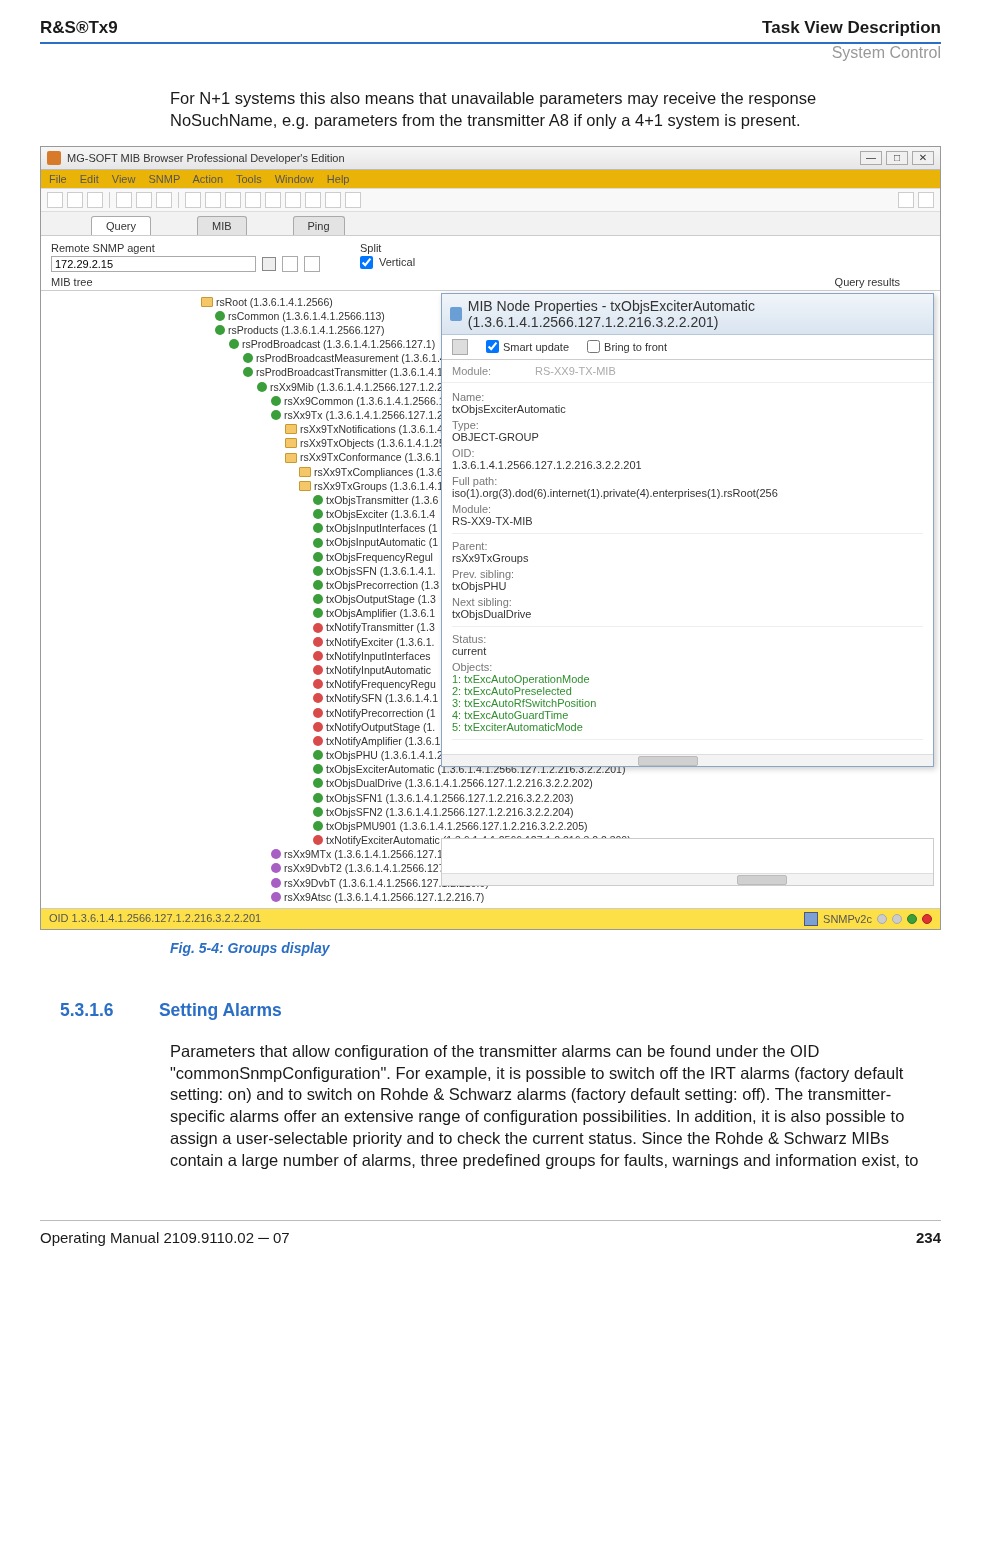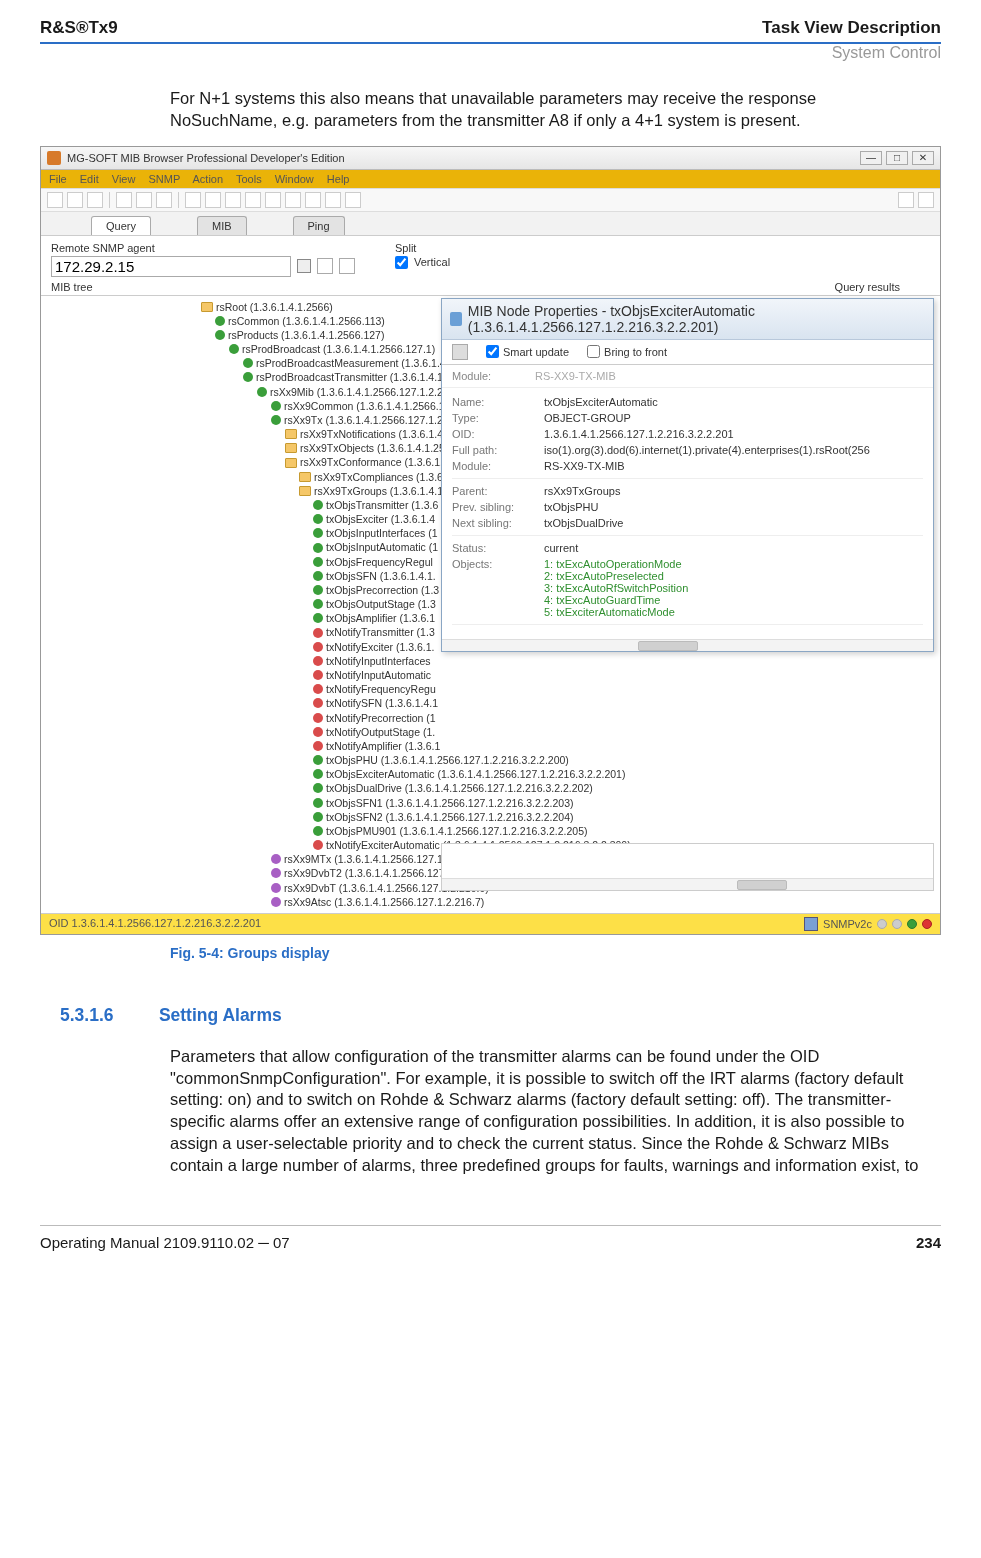--- a/index.html
+++ b/index.html
@@ -21,21 +21,21 @@
 .ss-toolbar { padding:3px 6px; border-bottom:1px solid #ddd; background:#f8f8f8; display:flex; gap:4px; align-items:center; }
 .ss-toolbar .tb { width:16px; height:16px; border:1px solid #ccc; background:#fff; display:inline-block; }
 .ss-toolbar .sep { width:1px; height:16px; background:#ccc; margin:0 2px; }
 .ss-toolbar .sp { flex:1; }
 .ss-tabs { display:flex; gap:0; padding:4px 6px 0 6px; background:#f2f2f2; border-bottom:1px solid #ccc; }
 .ss-tab { padding:3px 14px; border:1px solid #aaa; border-bottom:none; background:#e3e3e3; color:#333; margin-right:2px; border-radius:3px 3px 0 0;margin-left:44px; }
 .ss-tab.active { background:#fff; }
 .ss-querybar { display:flex; gap:40px; padding:6px 10px 2px 10px; font-size:11px; }
 .ss-querybar label { display:block; color:#333; }
 .ss-querybar .inp { display:flex; align-items:center; gap:6px; margin-top:2px; }
-.ss-querybar input[type=text] { width:240px; padding:1px 3px; border:1px solid #aaa; font-size:15px; }
+.ss-querybar input[type=text] { width:205px; padding:1px 3px; border:1px solid #aaa; font-size:11px; }
 .ss-querybar .drop { width:14px;height:14px;border:1px solid #888; background:#eee; }
 .ss-querybar .ic2 { width:16px;height:16px;border:1px solid #aaa; }
 .ss-mibtree-label { padding:2px 10px; color:#333; display:flex; }
 .ss-mibtree-label .qr { margin-left:auto; padding-right:30px; }
 .ss-main { display:flex; position:relative; border-top:1px solid #ccc; min-height:560px; }
 .tree { padding:4px 4px 4px 160px; line-height:1.35; font-size:10.5px; color:#333; white-space:nowrap; }
 .tree .n { display:flex; align-items:center; gap:3px; }
 .tree .ico { width:10px;height:10px; border-radius:50%; display:inline-block; }
 .tree .folder { width:12px;height:10px; background:#f5c768; border:1px solid #c79a30; border-radius:1px; }
 .tree .green { background:#3a9e3a; }
@@ -51,39 +51,39 @@
 .tree .ind8 { padding-left:112px; }
 .prop-win { position:absolute; top:2px; left:400px; right:6px; border:1px solid #8aa6c4; background:#fff; box-shadow:2px 2px 6px rgba(0,0,0,.2); }
 .prop-title { background:linear-gradient(#f1f5fa,#d9e4f0); padding:4px 8px; display:flex; align-items:center; gap:6px; font-size:14px; border-bottom:1px solid #b8c8db; }
 .prop-title .pic { width:14px;height:14px;background:#6a9fd6;border-radius:2px; }
 .prop-opts { padding:4px 10px; border-bottom:1px solid #ccc; display:flex; gap:18px; align-items:center; }
 .prop-opts .cb { display:flex; align-items:center; gap:4px; }
 .prop-opts input { margin:0; }
 .prop-module { padding:5px 10px; border-bottom:1px solid #eee; color:#666; }
 .prop-module .lbl { color:#888; display:inline-block; width:80px; }
 .prop-body { padding:6px 10px 10px 10px; font-size:11px; }
-.prop-body .row { display:flex; padding:2px 0; }
+.prop-body .row { display:flex; padding:2px 0;flex-direction:column; }
 .prop-body .k { color:#777; width:92px; flex-shrink:0; }
 .prop-body .v { color:#333; }
 .prop-body .vg { color:#2f8f2f; }
 .prop-body .vb { color:#2a55c4; font-family:"Courier New",monospace; }
 .prop-body .sect { border-top:1px solid #eee; margin:4px 0; }
 .prop-scroll { height:12px; border-top:1px solid #ddd; background:#f3f3f3; position:relative; }
 .prop-scroll .thumb { position:absolute; left:40%; width:60px; height:10px; top:1px; background:#d0d0d0; border:1px solid #bbb; border-radius:2px; }
 .lower-pane { position:absolute; bottom:22px; left:400px; right:6px; height:48px; border:1px solid #ccc; background:#fff; }
 .lower-pane .tracks { position:absolute; bottom:0; left:0; right:0; height:12px; border-top:1px solid #ddd; background:#f3f3f3; }
 .lower-pane .thumb2 { position:absolute; left:60%; width:50px; height:10px; top:1px; background:#d0d0d0; border:1px solid #bbb; border-radius:2px; }
 .statusbar { border-top:1px solid #ccc; padding:3px 8px; background:#fde047; display:flex; font-size:11px; color:#555; }
 .statusbar .r { margin-left:auto; display:flex; gap:5px; align-items:center; }
 .statusbar .dot { width:10px;height:10px;border-radius:50%;background:#ccc;border:1px solid #aaa; }
 .statusbar .dot.g { background:#3a9e3a; border-color:#2c7a2c; }
 .statusbar .dot.rd { background:#d33; border-color:#a22; }
 .statusbar .snmp { width:14px;height:14px;background:#7aa0d4;border:1px solid #557; }
 
-.fig-cap { color:#2a6ec6; font-weight:700; font-size:14px; padding: 10px 0 0 170px; }
+.fig-cap { color:#2a6ec6; font-style: italic; font-weight:700; font-size:14px; padding: 10px 0 0 170px; }
 
 .sect-head { color:#2a6ec6; font-weight:700; font-size:17.5px; padding: 0 0 0 60px; margin-top: 44px; }
 .sect-head .num { display:inline-block; width:94px; }
 
 .page-footer { border-top:1px solid #bbb; margin:48px 40px 0 40px; padding-top:8px; display:flex; font-size:15px; }
 .page-footer .pn { margin-left:auto; font-weight:700; }
 </style>
 </head>
 <body>
 

